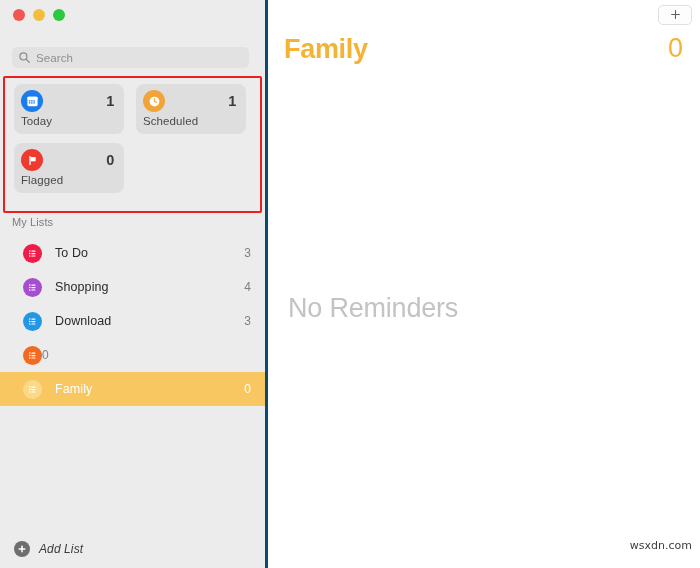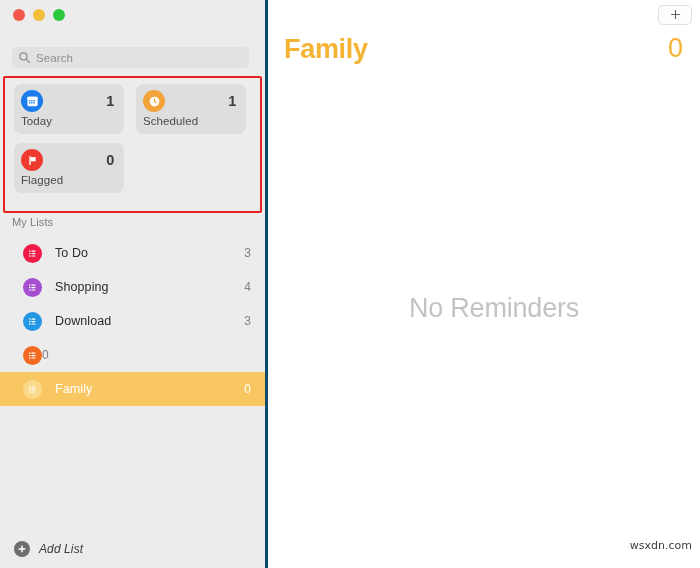--- a/index.html
+++ b/index.html
@@ -239,21 +239,21 @@
     right: 17px;
     font-size: 27px;
     font-weight: 400;
     color: #f5b335;
   }
   .empty-state {
     position: absolute;
     top: 293px;
     left: 0;
     right: 0;
-    text-align: center;
+    text-align: left;
     font-size: 27px;
     color: #c3c3c3;
     letter-spacing: -0.2px;
     margin-left: 20px;
   }
   .watermark {
     position: absolute;
     right: 8px;
     bottom: 16px;
     font-size: 11px;

